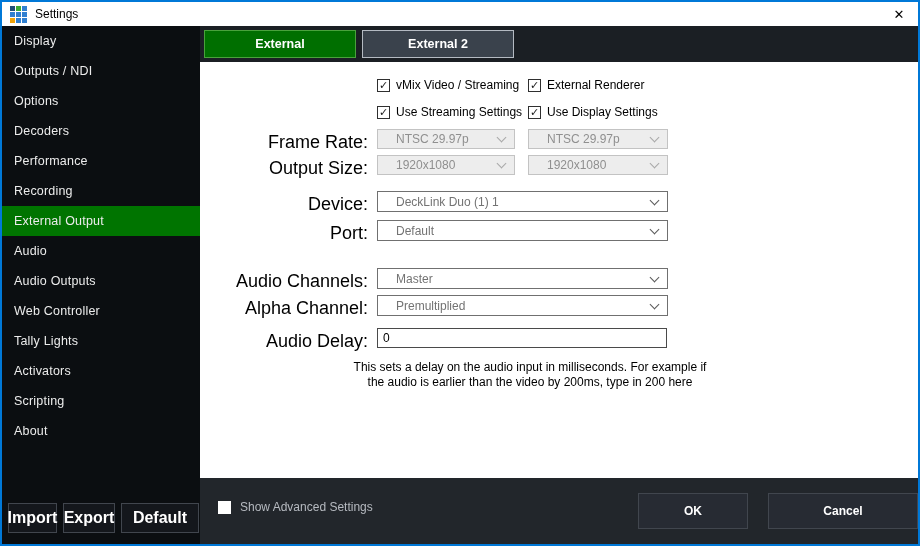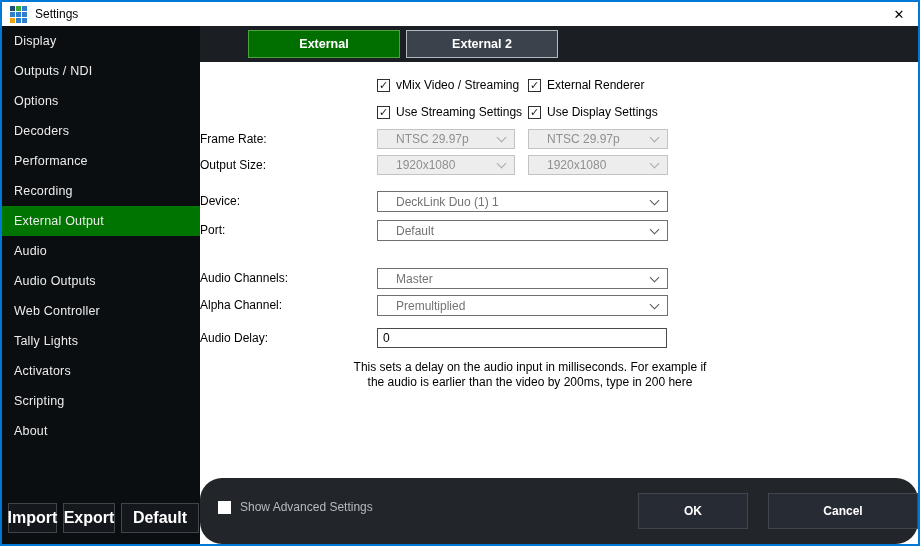--- a/index.html
+++ b/index.html
@@ -45,28 +45,28 @@
   .side-btn.default { width:78px; }
 
   
   .main { flex:1; display:flex; flex-direction:column; }
 
   .tabstrip { height:36px; background:#1b1f24; display:flex; align-items:flex-end; padding:0 0 4px 4px; }
   .tab {
     width:152px; height:28px; display:flex; align-items:center; justify-content:center;
     font-size:12.5px; font-weight:bold; color:#fff; cursor:pointer; margin-right:6px;
   }
-  .tab.active { background:#006f00; border:1px solid #49a23c;margin-left:44px; }
+  .tab.active { background:#006f00; border:1px solid #49a23c; }
   .tab.inactive { background:#3a424c; border:1px solid #b4bac2; }
 
   .content { flex:1; background:#fff; position:relative; font-size:12px; color:#000; }
 
   .row-label {
-    position:absolute; left:0; width:168px; text-align:left; color:#000;
-    font-size:12px;
+    position:absolute; left:0; width:168px; text-align:right; color:#000;
+    font-size:18px;
   }
 
   .cb-cell { position:absolute; display:flex; align-items:center; cursor:pointer; }
   .cb-box {
     width:13px; height:13px; background:#fff; border:1px solid #2f2f2f;
     display:flex; align-items:center; justify-content:center; flex:none;
   }
   .cb-box .tick { font-size:11px; line-height:11px; color:#1a1a1a; }
   .cb-cell .cb-label { margin-left:6px; white-space:nowrap; }
 
@@ -83,21 +83,21 @@
   .select.disabled .chev { border-color:#a9a9a9; }
 
   .text-input {
     position:absolute; height:20px; border:1px solid #4a4a4a; background:#fff;
     font-size:12px; padding-left:5px; font-family:"Liberation Sans","DejaVu Sans",sans-serif;
   }
 
   .help-text { position:absolute; text-align:center; line-height:15px; color:#000; }
 
   
-  .footer { height:66px; background:#22262b; position:relative;border-radius:22px; }
+  .footer { height:66px; background:#22262b; position:relative; }
   .adv-cb { position:absolute; left:18px; top:22px; display:flex; align-items:center; cursor:pointer; }
   .adv-box { width:13px; height:13px; background:#fff; flex:none; }
   .adv-label { margin-left:9px; color:#b6bac0; font-size:12px; }
   .footer-btn {
     position:absolute; top:15px; height:36px; background:#272b33; border:1px solid #41464e;
     color:#fff; font-weight:bold; font-size:12px; display:flex; align-items:center;
     justify-content:center; cursor:pointer;
   }
   .btn-ok { left:438px; width:110px; }
   .btn-cancel { left:568px; width:150px; }

